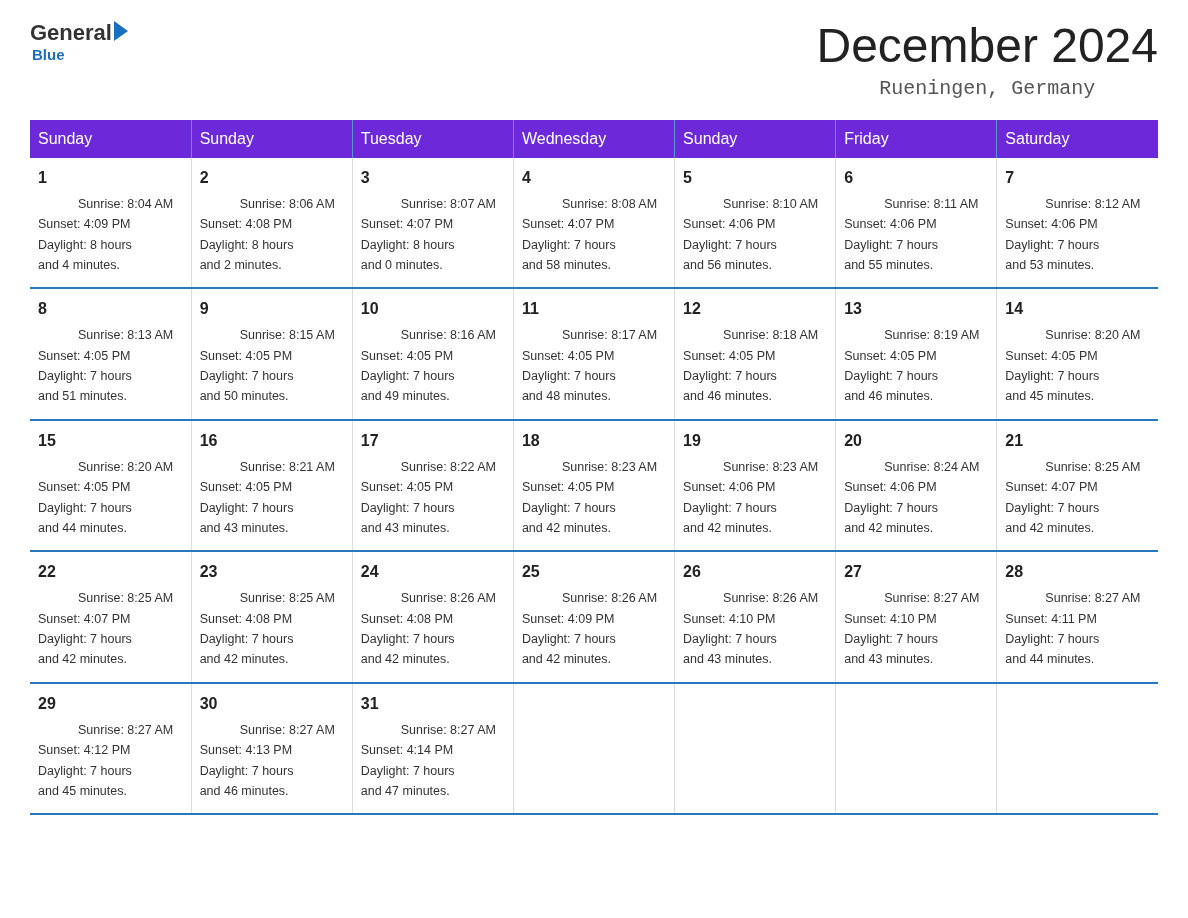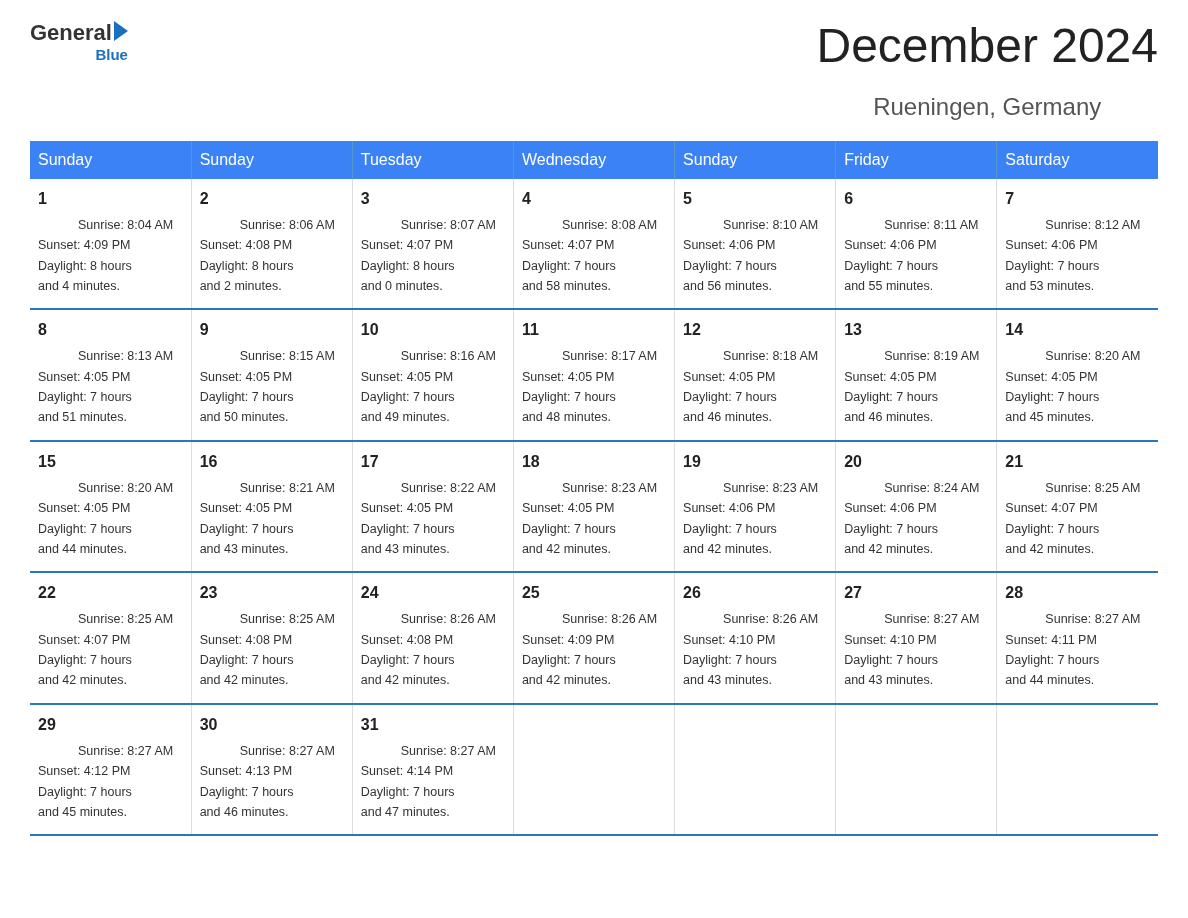--- a/index.html
+++ b/index.html
@@ -32,31 +32,32 @@
     .title-block {
       text-align: center;
     }
     .month-title {
       font-size: 48px;
       font-weight: 300;
       color: #222;
       line-height: 1.1;
     }
     .location {
-      font-size: 24px;
+      font-size: 20px;
       color: #555;
       font-weight: normal;
-      margin-top: 20px;
+      margin-top: 4px;
+      font-family: Liberation Mono, monospace;
     }
     table {
       width: 100%;
       border-collapse: collapse;
     }
     thead tr {
-      background-color: #3b82f6;
+      background-color: #6d28d9;
       color: #fff;
     }
     thead th {
       padding: 10px 8px;
       text-align: left;
       font-size: 16px;
       font-weight: normal;
       border-right: 1px solid #5599cc;
     }
     thead th:last-child {
@@ -88,21 +89,21 @@
       color: #333;
       line-height: 1.55;
       margin-left: 40px;
     }
     tbody tr:last-child {
       border-bottom: 2px solid #2878be;
     }
     .logo-wrapper {
       display: flex;
       flex-direction: column;
-      align-items: flex-end;
+      align-items: flex-start;
     }
     .logo-line1 {
       display: flex;
       align-items: center;
     }
     .logo-line2 {
       margin-left: 2px;
       font-size: 15px;
       font-weight: bold;
       color: #1a6fbe;

